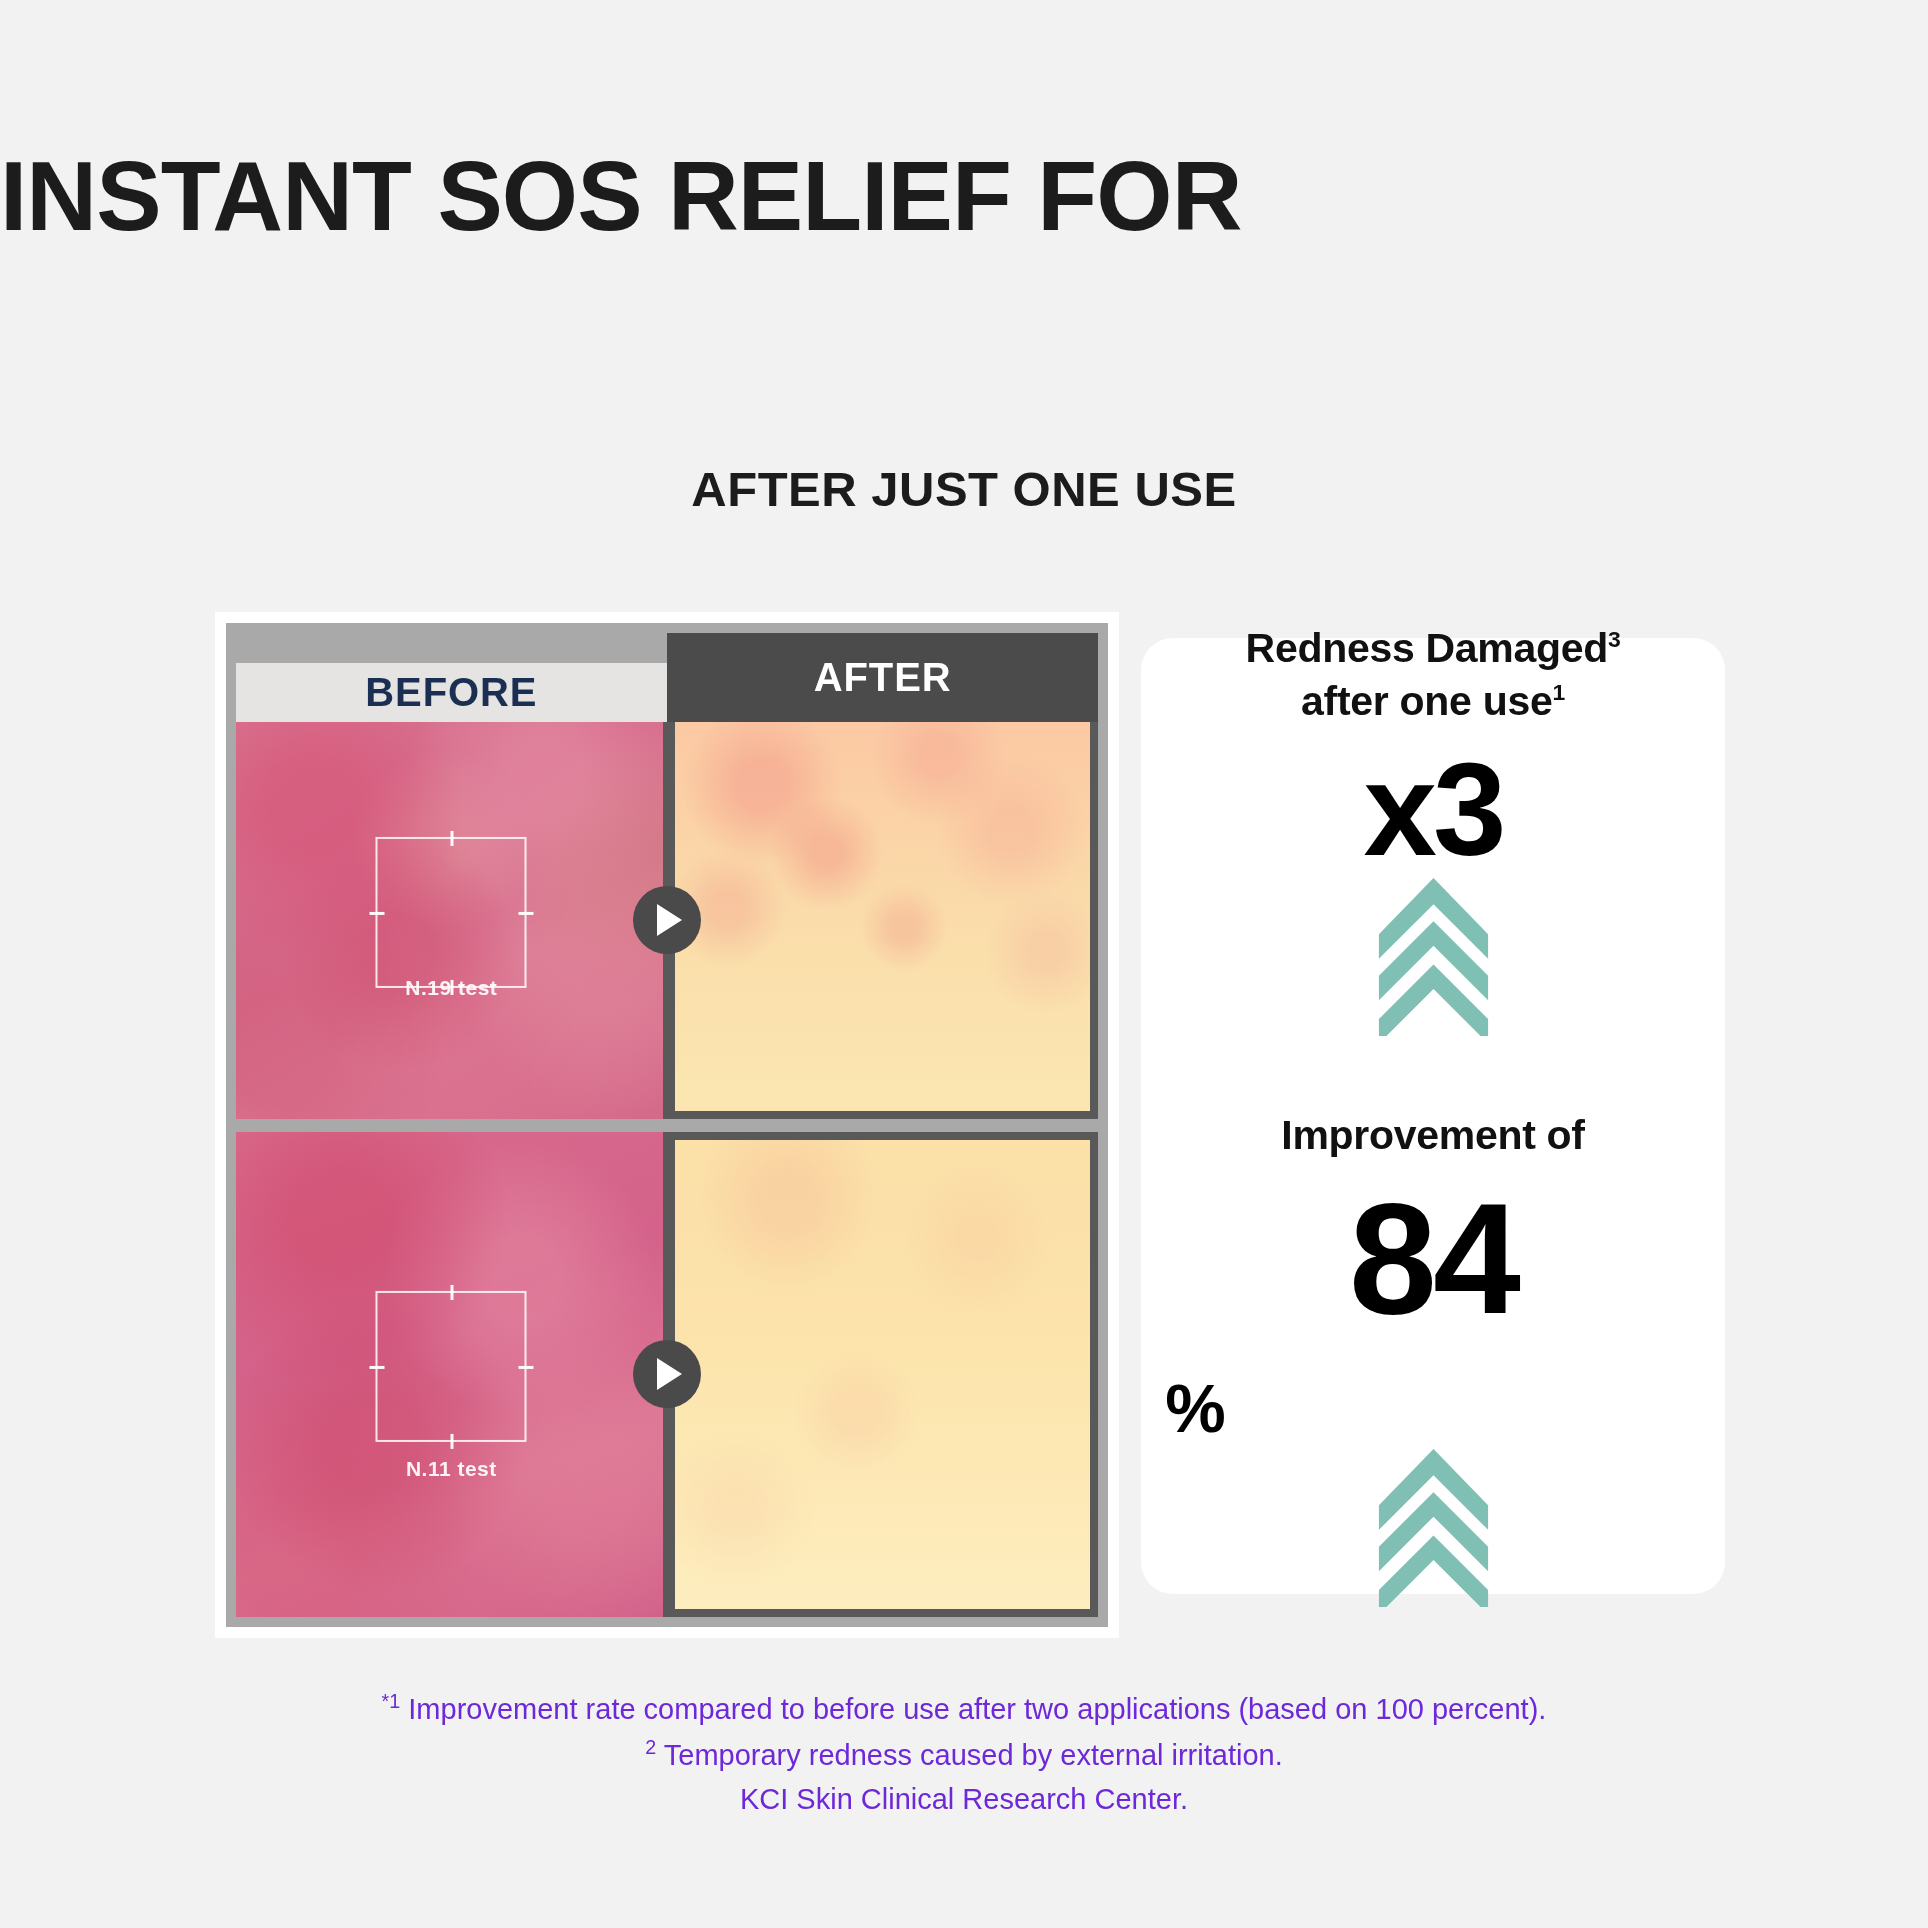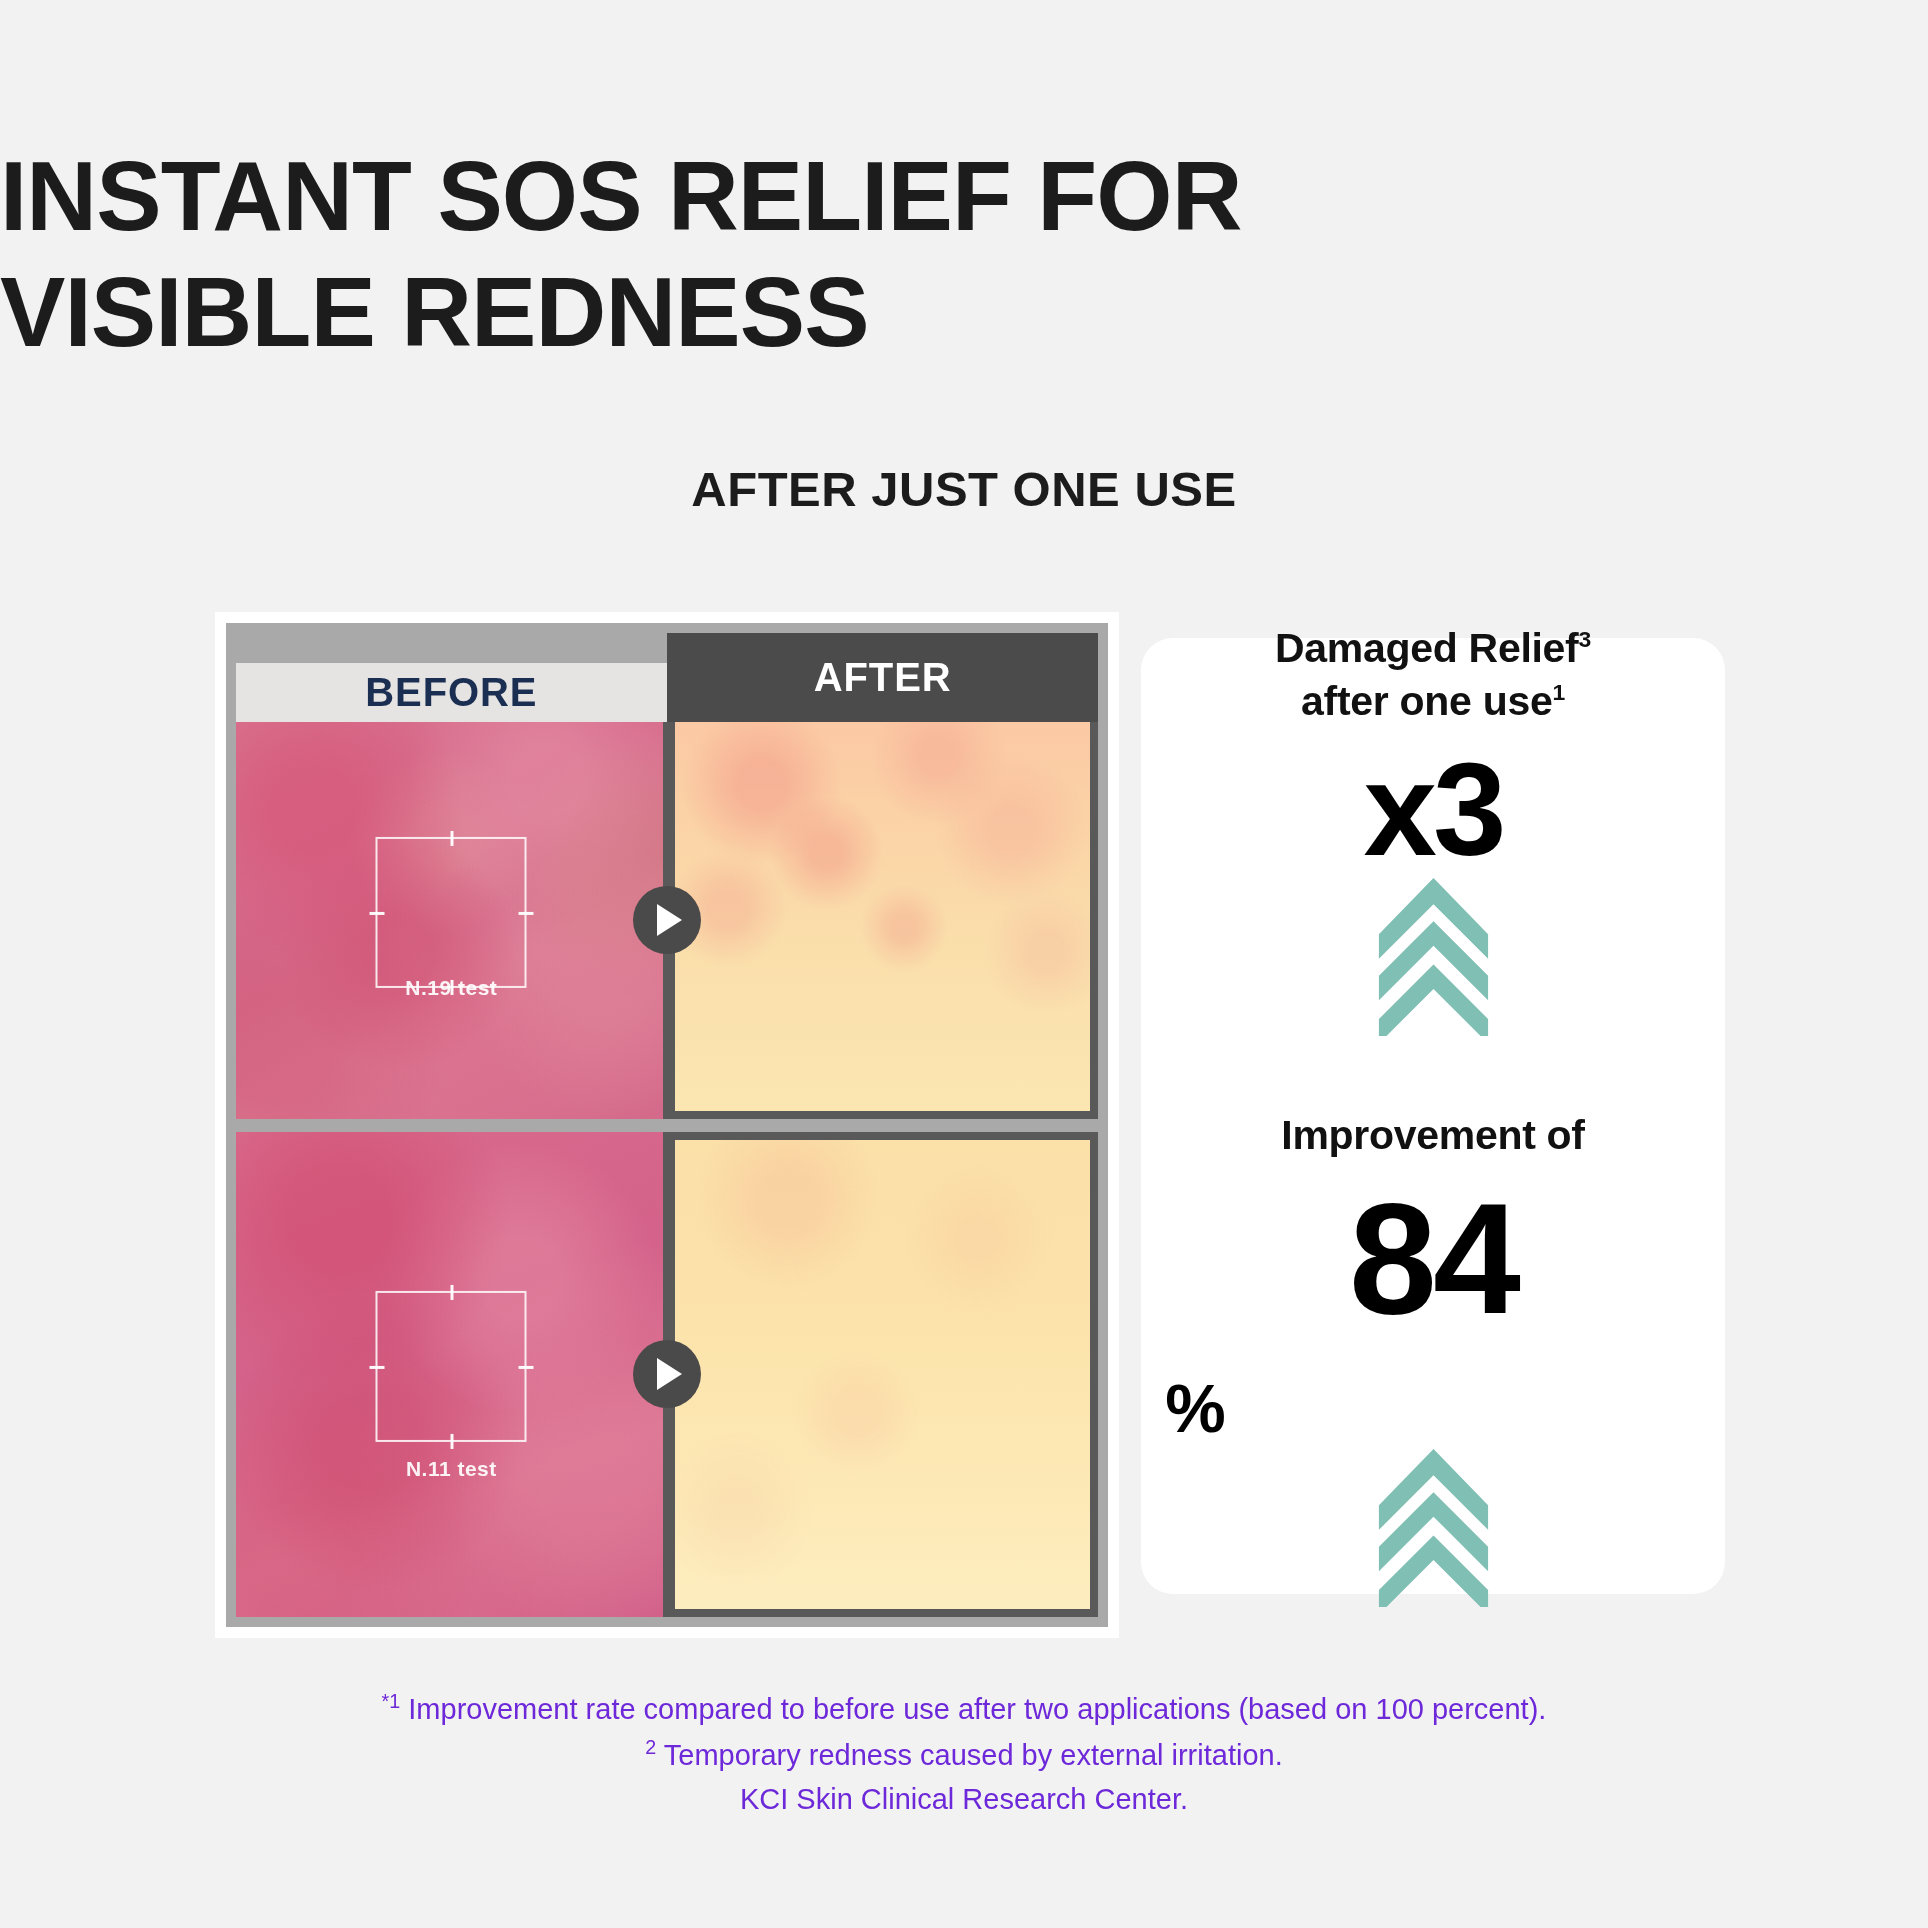--- a/index.html
+++ b/index.html
@@ -194,21 +194,20 @@
     text-align:center; color:#6d28d9;
   }
   .footnotes p{ font-size:29px; line-height:1.55; }
   .footnotes sup{ font-size:0.68em; vertical-align:super; }
 </style>
 </head>
 <body>
 
 <div class="headline-wrap">
   <div class="headline">INSTANT SOS RELIEF FOR</div>
-  <div class="headline">VISIBLE REDNESS</div>
 </div>
 <div class="subhead">AFTER JUST ONE USE</div>
 
 <div class="compare-frame">
   <div class="compare-inner">
     <div class="compare-grid">
 
       <div class="compare-row">
         <div style="flex:1; display:flex; flex-direction:column;">
           <div class="hdr-row">
@@ -264,21 +263,21 @@
       </div>
 
     </div>
   </div>
 </div>
 
 <div class="stats-card">
 
   <div class="stat-block first">
     <div class="stat-title">
-      <span>Damaged Relief</span><sup>3</sup><br>
+      <span>Redness Damaged</span><sup>3</sup><br>
       <span>after one use</span><sup>1</sup>
     </div>
     <div class="stat-row">
       <span class="stat-value">x3</span>
       <span class="arrow-ico">
         <svg width="113" height="160" viewBox="0 0 120 170" aria-hidden="true">
           <g fill="#7fbfb4">
             <polygon points="60,2 118,62 118,88 60,30 2,88 2,62"></polygon>
             <polygon points="60,48 118,106 118,132 60,74 2,132 2,106"></polygon>
             <polygon points="60,94 118,152 118,178 60,120 2,178 2,152"></polygon>

